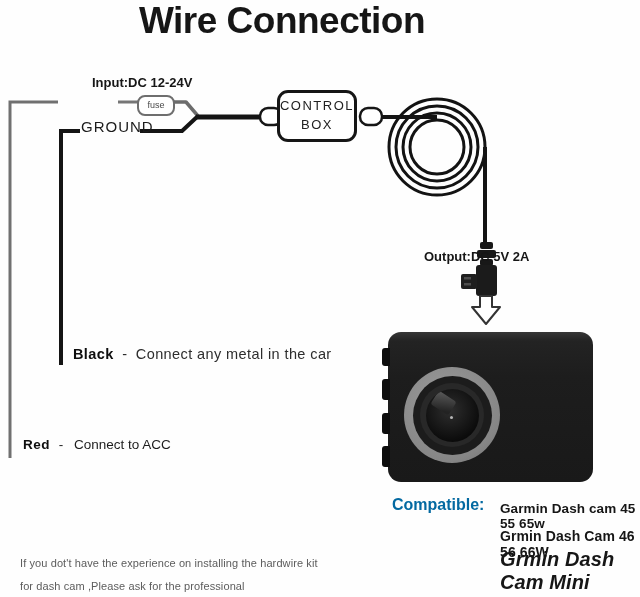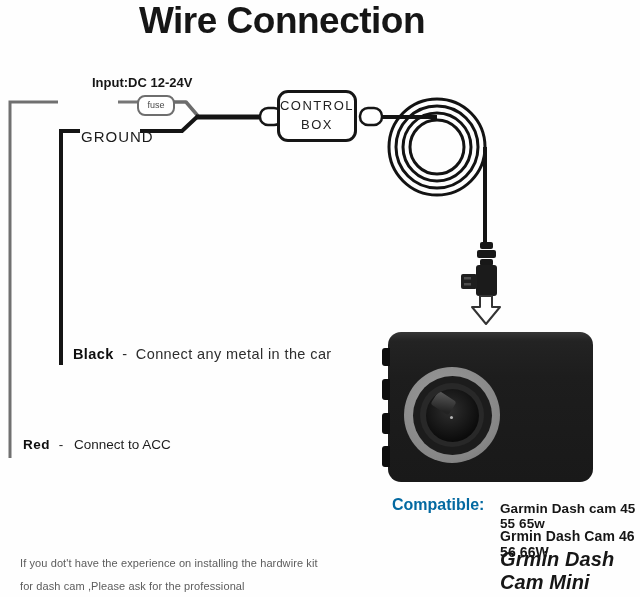--- a/index.html
+++ b/index.html
@@ -23,21 +23,21 @@
     color: #161616;
   }
 
   .wires-svg { left: 0; top: 0; }
 
   .label-bold-sm { font-size: 13px; font-weight: 700; color: #161616; padding-left: 44px; }
   .input-label  { left: 48px;  top: 75px; }
   .output-label { left: 380px; top: 249px; }
 
   .ground-label {
-    left: 81px; top: 128px;
+    left: 81px; top: 118px;
     font-size: 15px; letter-spacing: 1px; color: #1b1b1b;
   }
 
   .fuse-pill {
     left: 137px; top: 95px; width: 38px; height: 21px;
     border: 2px solid #6e6e6e; border-radius: 8px;
     background: #fff;
     display: flex; align-items: center; justify-content: center;
     font-size: 9px; color: #4a4a4a; line-height: 1;
   }
@@ -185,20 +185,21 @@
 
   <div class="abs fuse-pill">
     <span>fuse</span>
   </div>
 
   <div class="abs control-box">
     <span>CONTROL</span>
     <span>BOX</span>
   </div>
 
+  <div class="abs label-bold-sm output-label">Output:DC 5V 2A</div>
 
   <div class="abs black-note">
     <span class="wname">Black</span>
     <span class="dash">-</span>
     <span>Connect any metal in the car</span>
   </div>
 
   <div class="abs red-note">
     <span class="wname">Red</span>
     <span class="dash">-</span>

